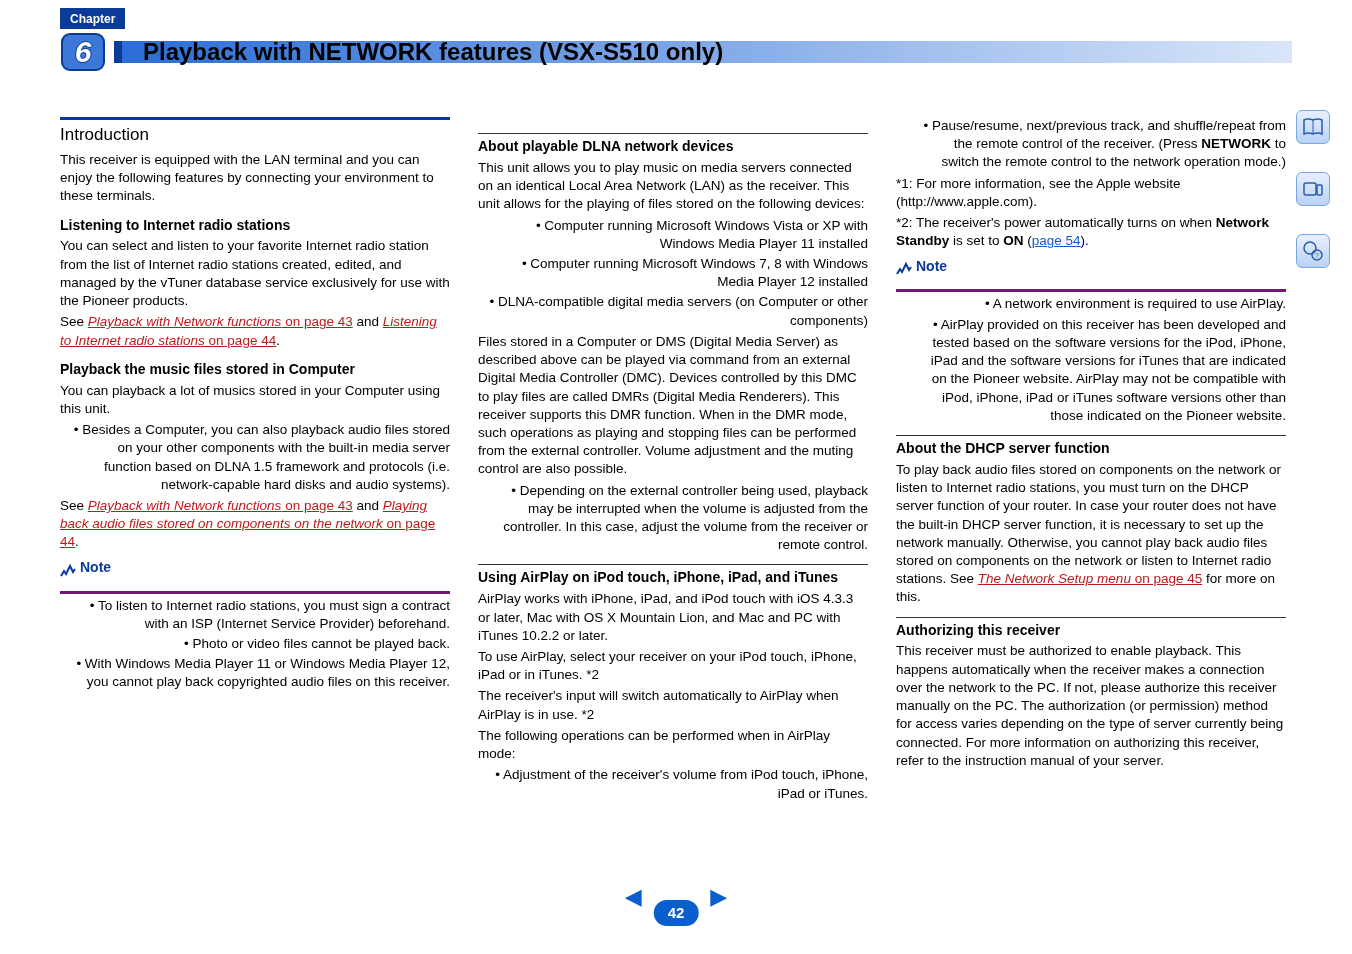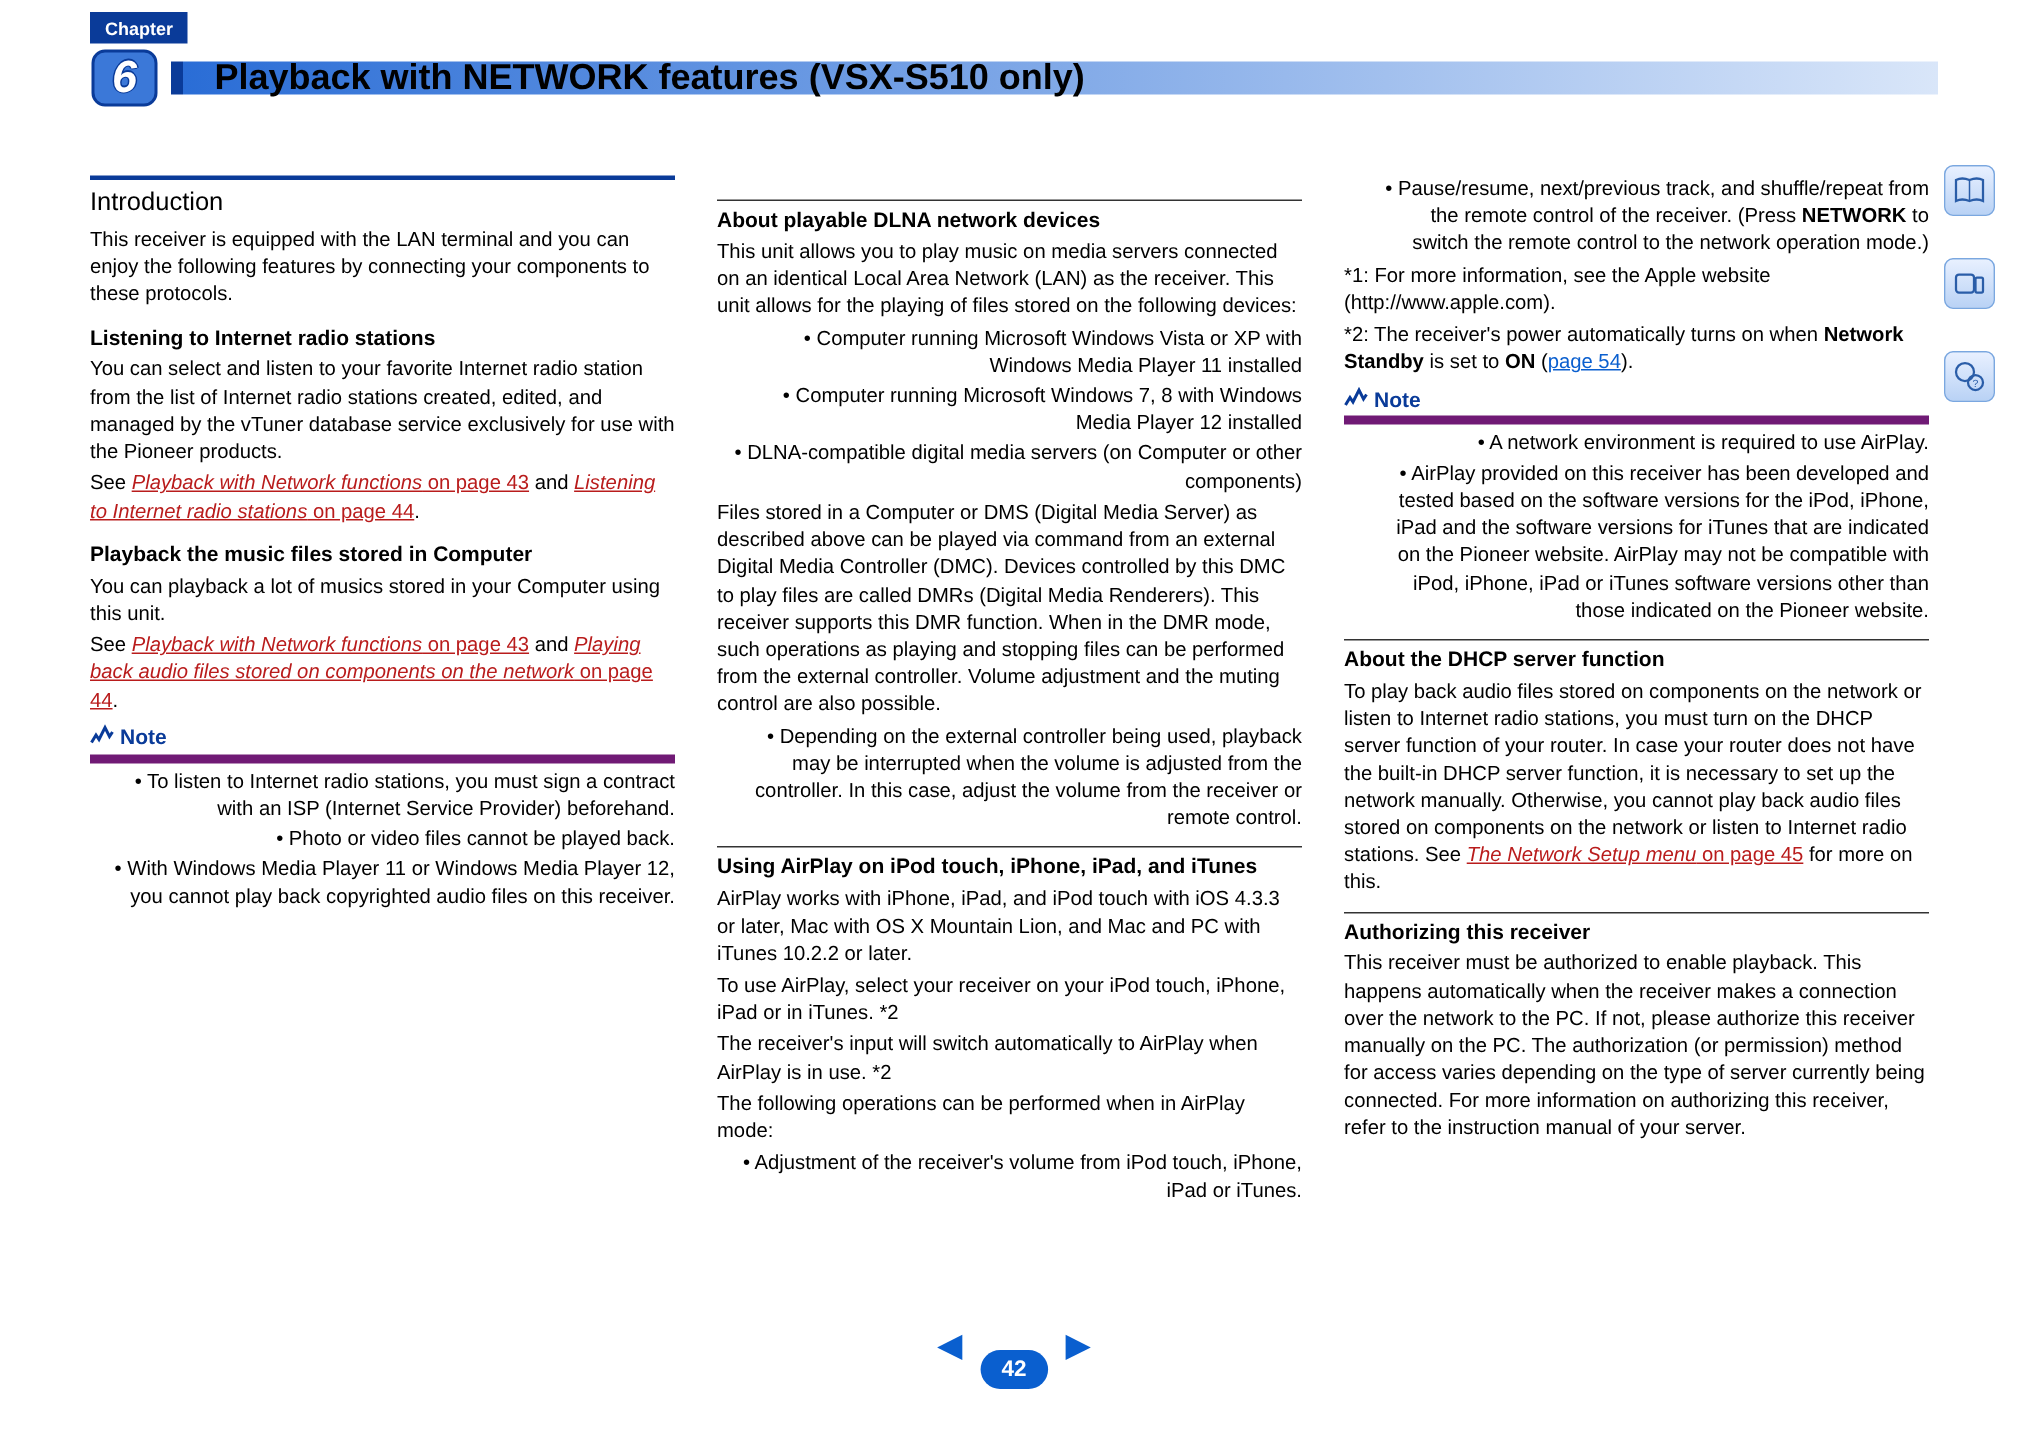--- a/index.html
+++ b/index.html
@@ -16,21 +16,21 @@
 .col { width: 390px; }
 .h1 { font-size: 17px; font-weight: normal; border-top: 3px solid #0a3b99; padding-top: 4px; margin-bottom: 4px; }
 .h2 { font-size: 14px; font-weight: bold; margin-top: 10px; margin-bottom: 3px; }
 .h2u { font-size: 14px; font-weight: bold; margin-top: 10px; margin-bottom: 3px; border-top: 1px solid #333; padding-top: 3px;}
 .p { font-size: 13.5px; margin-bottom: 3px; }
 .link { color: #b91c1c; text-decoration: underline; font-style: italic; }
 .link-page { color: #0a5fcf; text-decoration: underline; }
 ul.bul { list-style: none; padding-left: 10px; margin-bottom: 3px; }
 ul.bul li { font-size: 13.5px; padding-left: 10px; text-indent: -10px; margin-bottom: 2px; text-align: right; }
 ul.bul li::before { content: "• "; }
-.note-label { display: flex; align-items: flex-start; font-weight: bold; color: #0a3b99; margin-top: 6px; margin-bottom: 3px; border-bottom: 6px solid #701a75; padding-bottom: 2px;}
+.note-label { display: flex; align-items: flex-end; font-weight: bold; color: #0a3b99; margin-top: 6px; margin-bottom: 3px; border-bottom: 3px solid #701a75; padding-bottom: 14px;}
 .note-icon { width: 16px; height: 14px; margin-right: 4px; }
 .note-icon svg { width: 16px; height: 14px; }
 .side-icons { position: absolute; right: 22px; top: 110px; display: flex; flex-direction: column; gap: 28px; }
 .side-icon { width: 34px; height: 34px; background: linear-gradient(#e8f0ff,#b9d2f5); border: 1px solid #7aa7e0; border-radius: 6px; display: flex; align-items: center; justify-content: center; font-size: 18px; color: #2a5da8; cursor: pointer; }
 .pager { position: absolute; bottom: 28px; left: 50%; transform: translateX(-50%); display: flex; align-items: center; gap: 12px; }
 .pager-arrow { color: #0a5fcf; font-size: 22px; cursor: pointer; }
 .pager-badge { background: #0a5fcf; color: #fff; border-radius: 14px; padding: 3px 14px; font-weight: bold; font-size: 15px; margin-top: 32px; }
 b { font-weight: bold; }
 </style>
 </head>
@@ -48,30 +48,33 @@
     </div>
     <div class="title-bar">
       <span>Playback with NETWORK features (VSX-S510 only)</span>
     </div>
   </div>
 
   <div class="columns">
 
     <div class="col">
       <div class="h1">Introduction</div>
-      <div class="p">This receiver is equipped with the LAN terminal and you can enjoy the following features by connecting your components to these protocols.</div>
+      <div class="p">This receiver is equipped with the LAN terminal and you can enjoy the following features by connecting your environment to these terminals.</div>
 
       <div class="h2">Listening to Internet radio stations</div>
       <div class="p">You can select and listen to your favorite Internet radio station from the list of Internet radio stations created, edited, and managed by the vTuner database service exclusively for use with the Pioneer products.</div>
       <div class="p">
         <span>See </span><a class="link"><span>Playback with Network functions</span><span style="font-style:normal"> on page 43</span></a><span> and </span><a class="link"><span>Listening to Internet radio stations</span><span style="font-style:normal"> on page 44</span></a><span>.</span>
       </div>
 
       <div class="h2">Playback the music files stored in Computer</div>
       <div class="p">You can playback a lot of musics stored in your Computer using this unit.</div>
+      <ul class="bul">
+        <li>Besides a Computer, you can also playback audio files stored on your other components with the built-in media server function based on DLNA 1.5 framework and protocols (i.e. network-capable hard disks and audio systems).</li>
+      </ul>
       <div class="p">
         <span>See </span><a class="link"><span>Playback with Network functions</span><span style="font-style:normal"> on page 43</span></a><span> and </span><a class="link"><span>Playing back audio files stored on components on the network</span><span style="font-style:normal"> on page 44</span></a><span>.</span>
       </div>
 
       <div class="note-label">
         <span class="note-icon"><svg viewBox="0 0 16 14">
               <path d="M1 13 L4 8 L6 11 L10 3 L13 9 L15 6" stroke="#0a3b99" stroke-width="2" fill="none"></path>
             </svg></span>
         <span>Note</span>
       </div>

